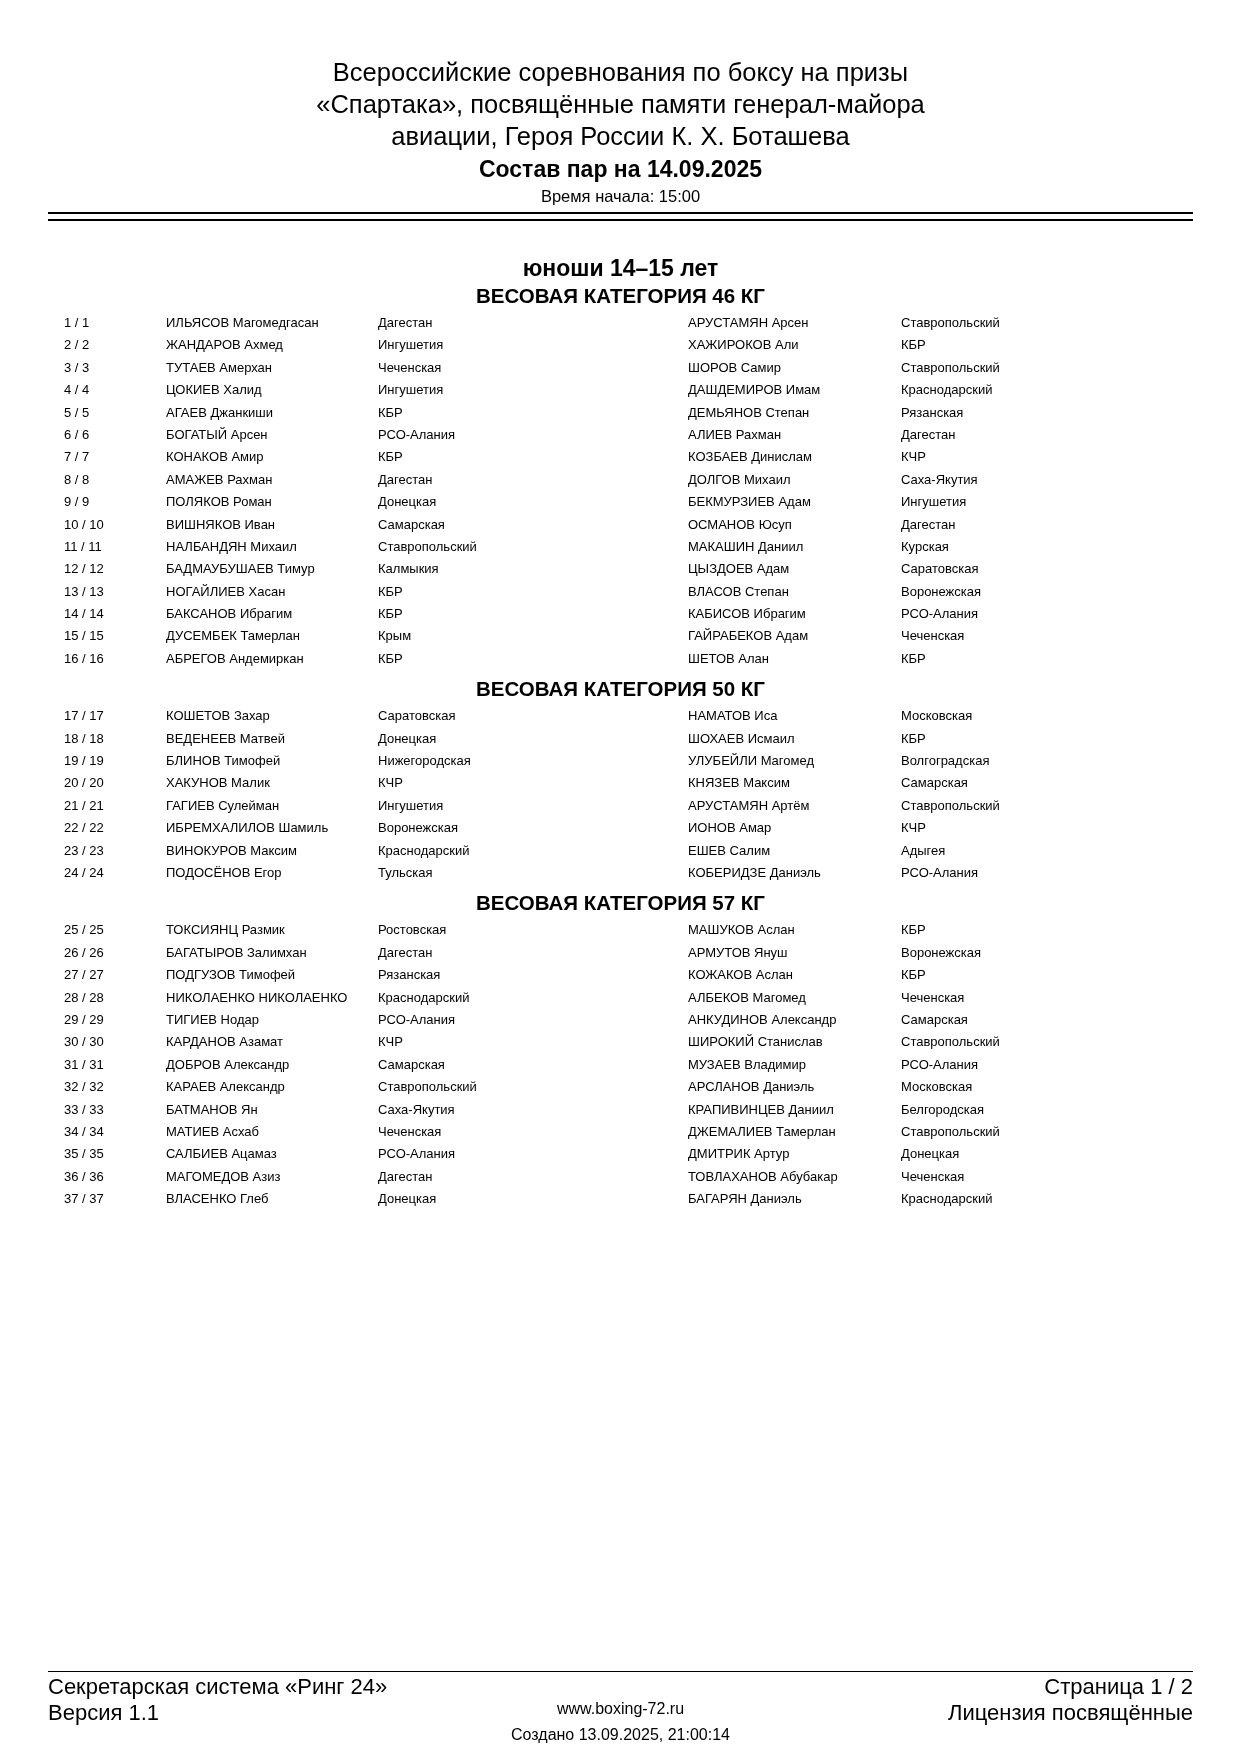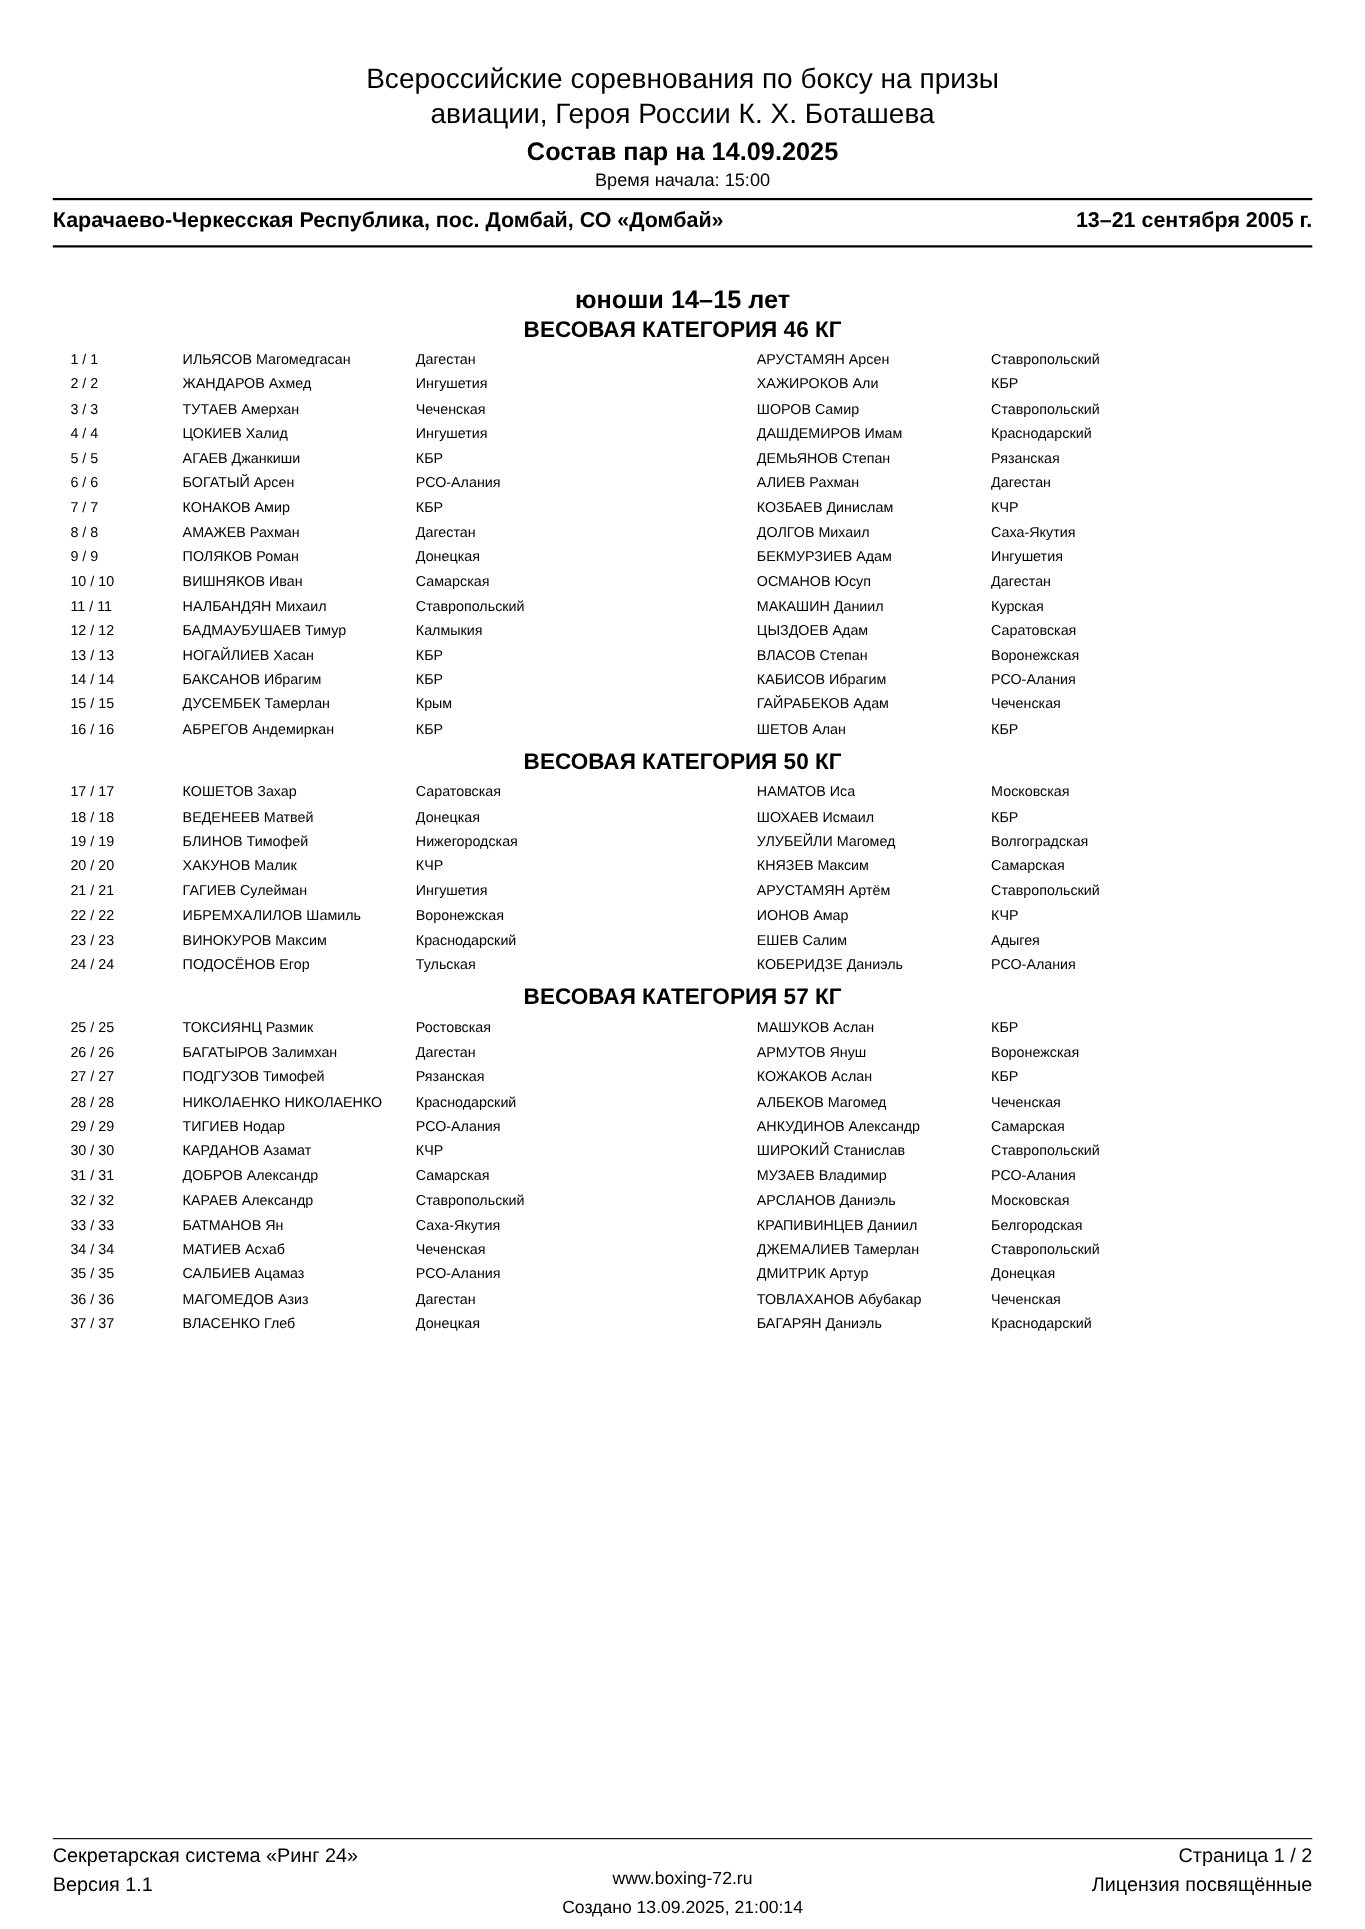--- a/index.html
+++ b/index.html
@@ -136,21 +136,21 @@
   }
   .footer-rule {
     border: 0;
     border-top: 1.6px solid #000;
     margin: 0 0 2px 0;
   }
   .footer-line {
     display: flex;
     justify-content: space-between;
     align-items: center;
-    font-size: 18px;
+    font-size: 22px;
     line-height: 26px;
   }
   .footer-center {
     position: absolute;
     left: 0;
     right: 0;
     text-align: center;
     pointer-events: none;
   }
   .footer-line-wrap {
@@ -159,31 +159,28 @@
   .f-left { text-align: left; }
   .f-right { text-align: right; }
 </style>
 </head>
 <body>
 
 <div class="page">
 
   <div class="doc-header">
     <div class="title-line">Всероссийские соревнования по боксу на призы</div>
+    <div class="title-line">«Спартака», посвящённые памяти генерал-майора</div>
     <div class="title-line">авиации, Героя России К. Х. Боташева</div>
     <div class="subtitle-bold">Состав пар на 14.09.2025</div>
     <div class="start-time">Время начала: 15:00</div>
   </div>
 
   <hr class="rule">
 
-  <div class="venue-row">
-    <div>Карачаево-Черкесская Республика, пос. Домбай, СО «Домбай»</div>
-    <div>13–21 сентября 2005 г.</div>
-  </div>
 
   <hr class="rule thin">
 
   <div class="age-group">юноши 14–15 лет</div>
 
   <div id="sections-root">
       <div class="weight-cat">ВЕСОВАЯ КАТЕГОРИЯ 46 КГ</div>
       <div class="pairs">
         <div class="pair-row">
           <div class="c-num">1 / 1</div>

